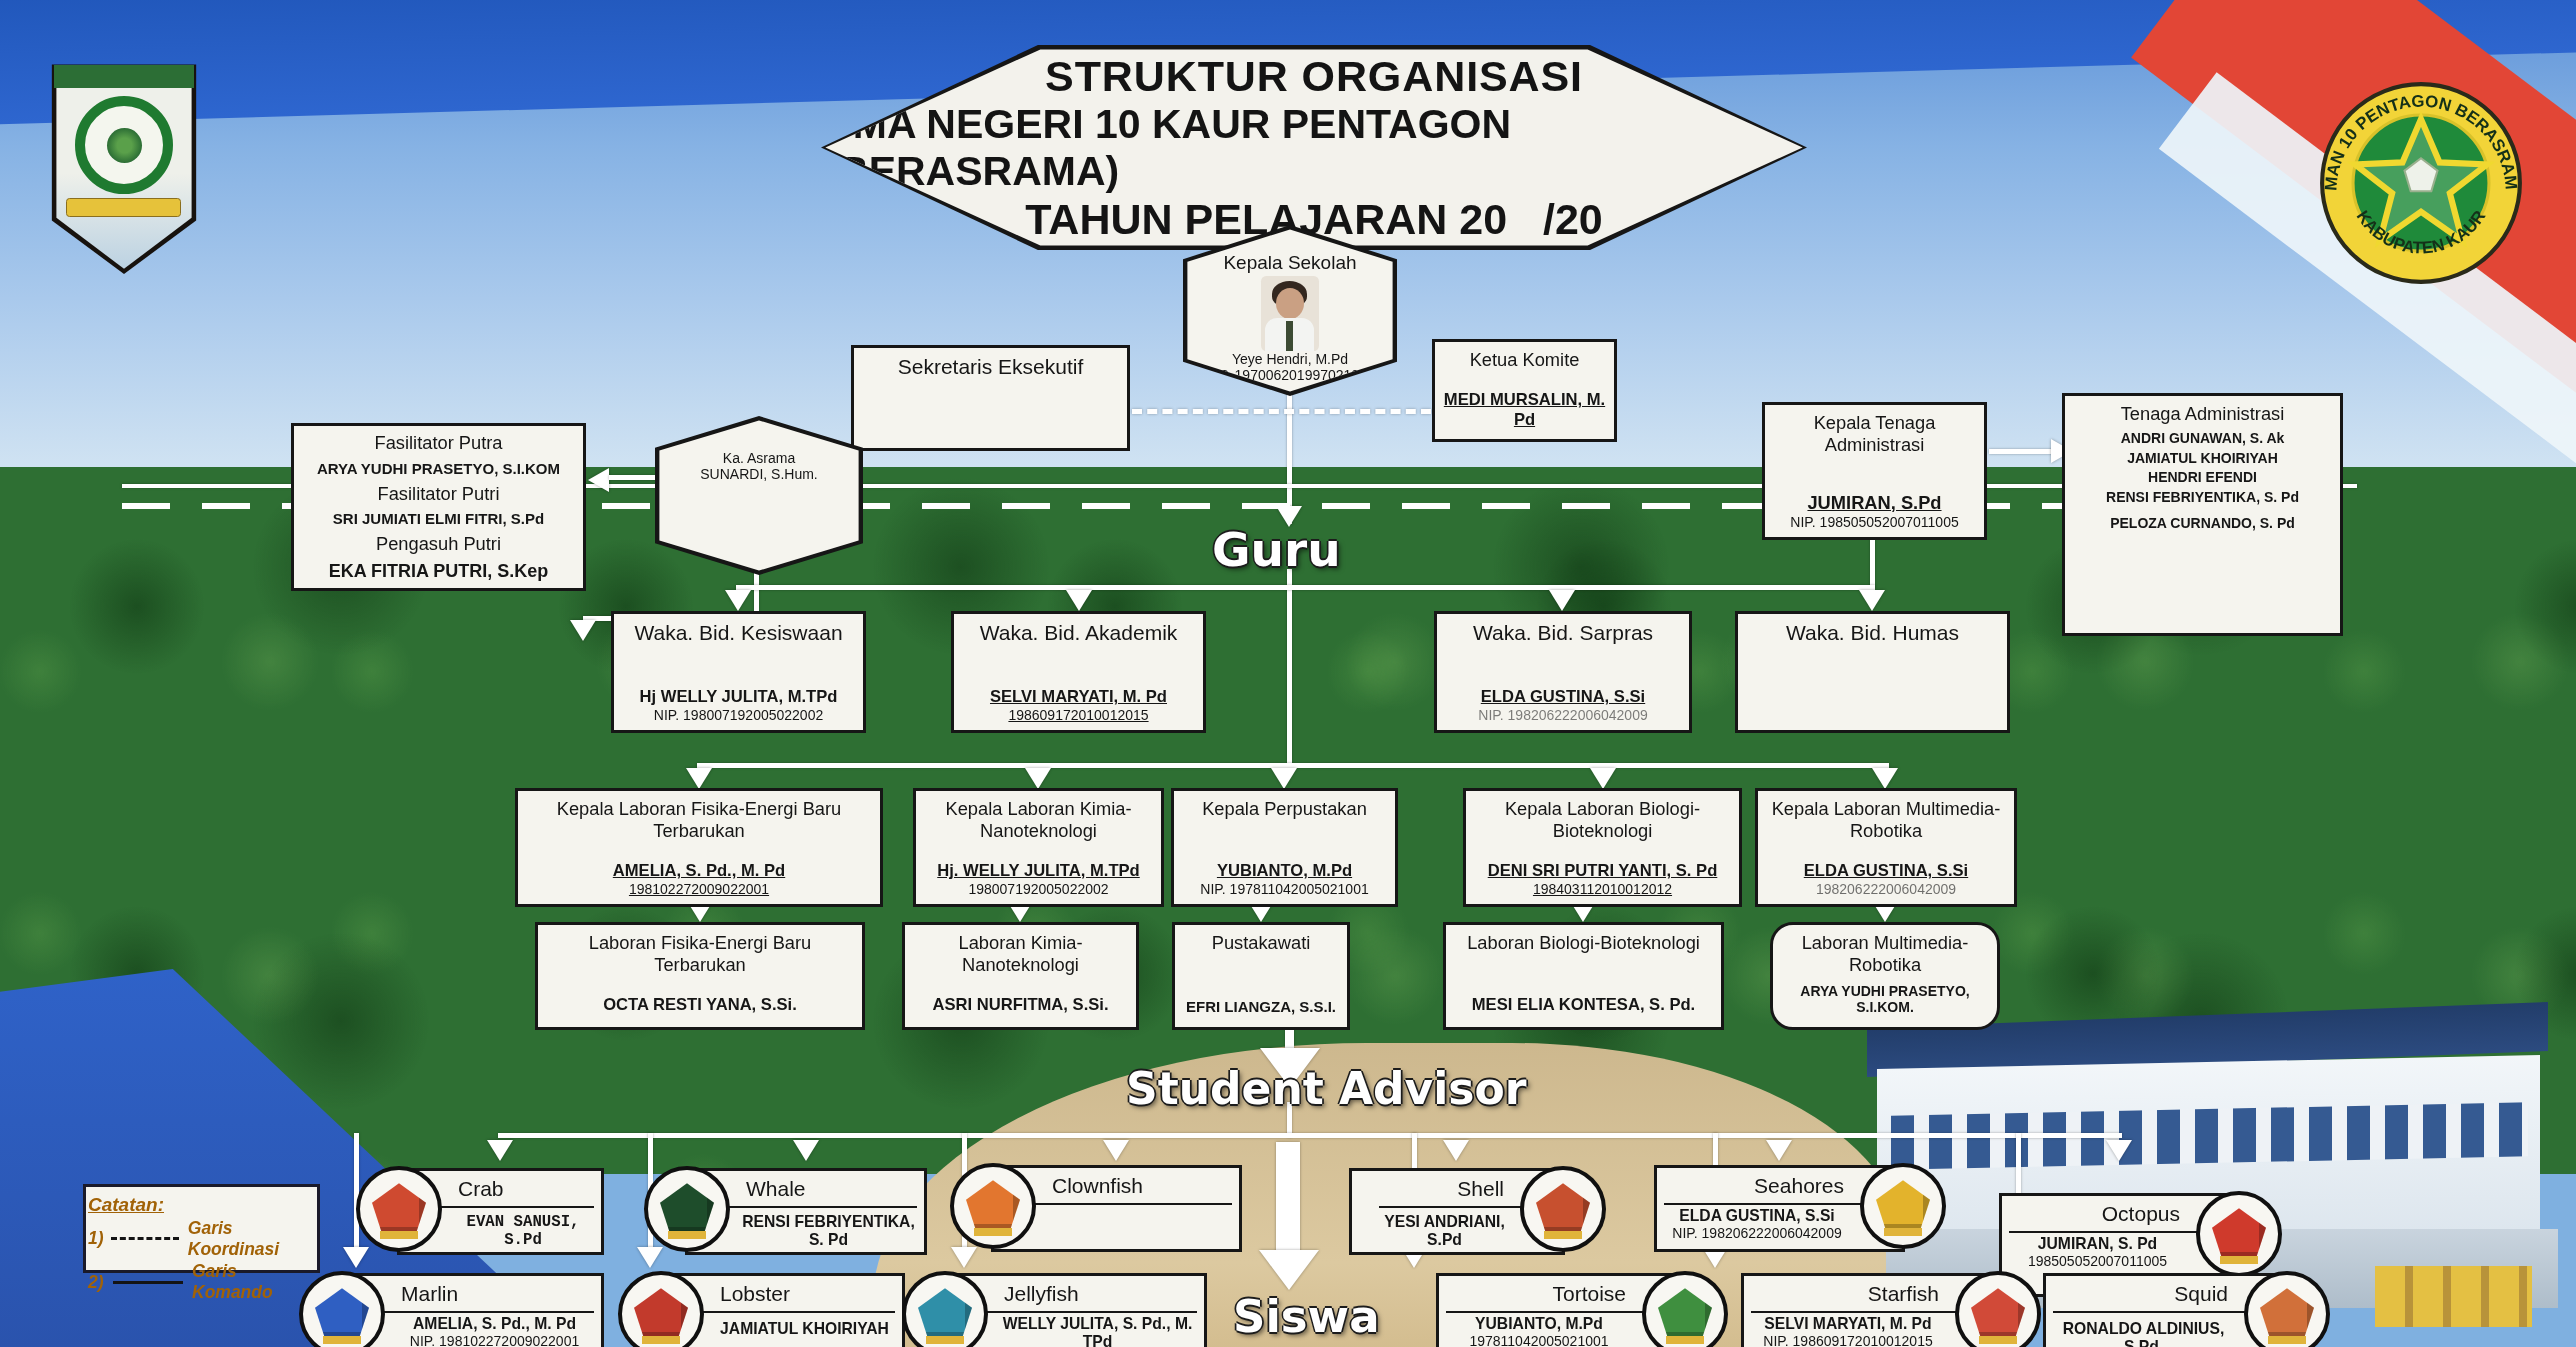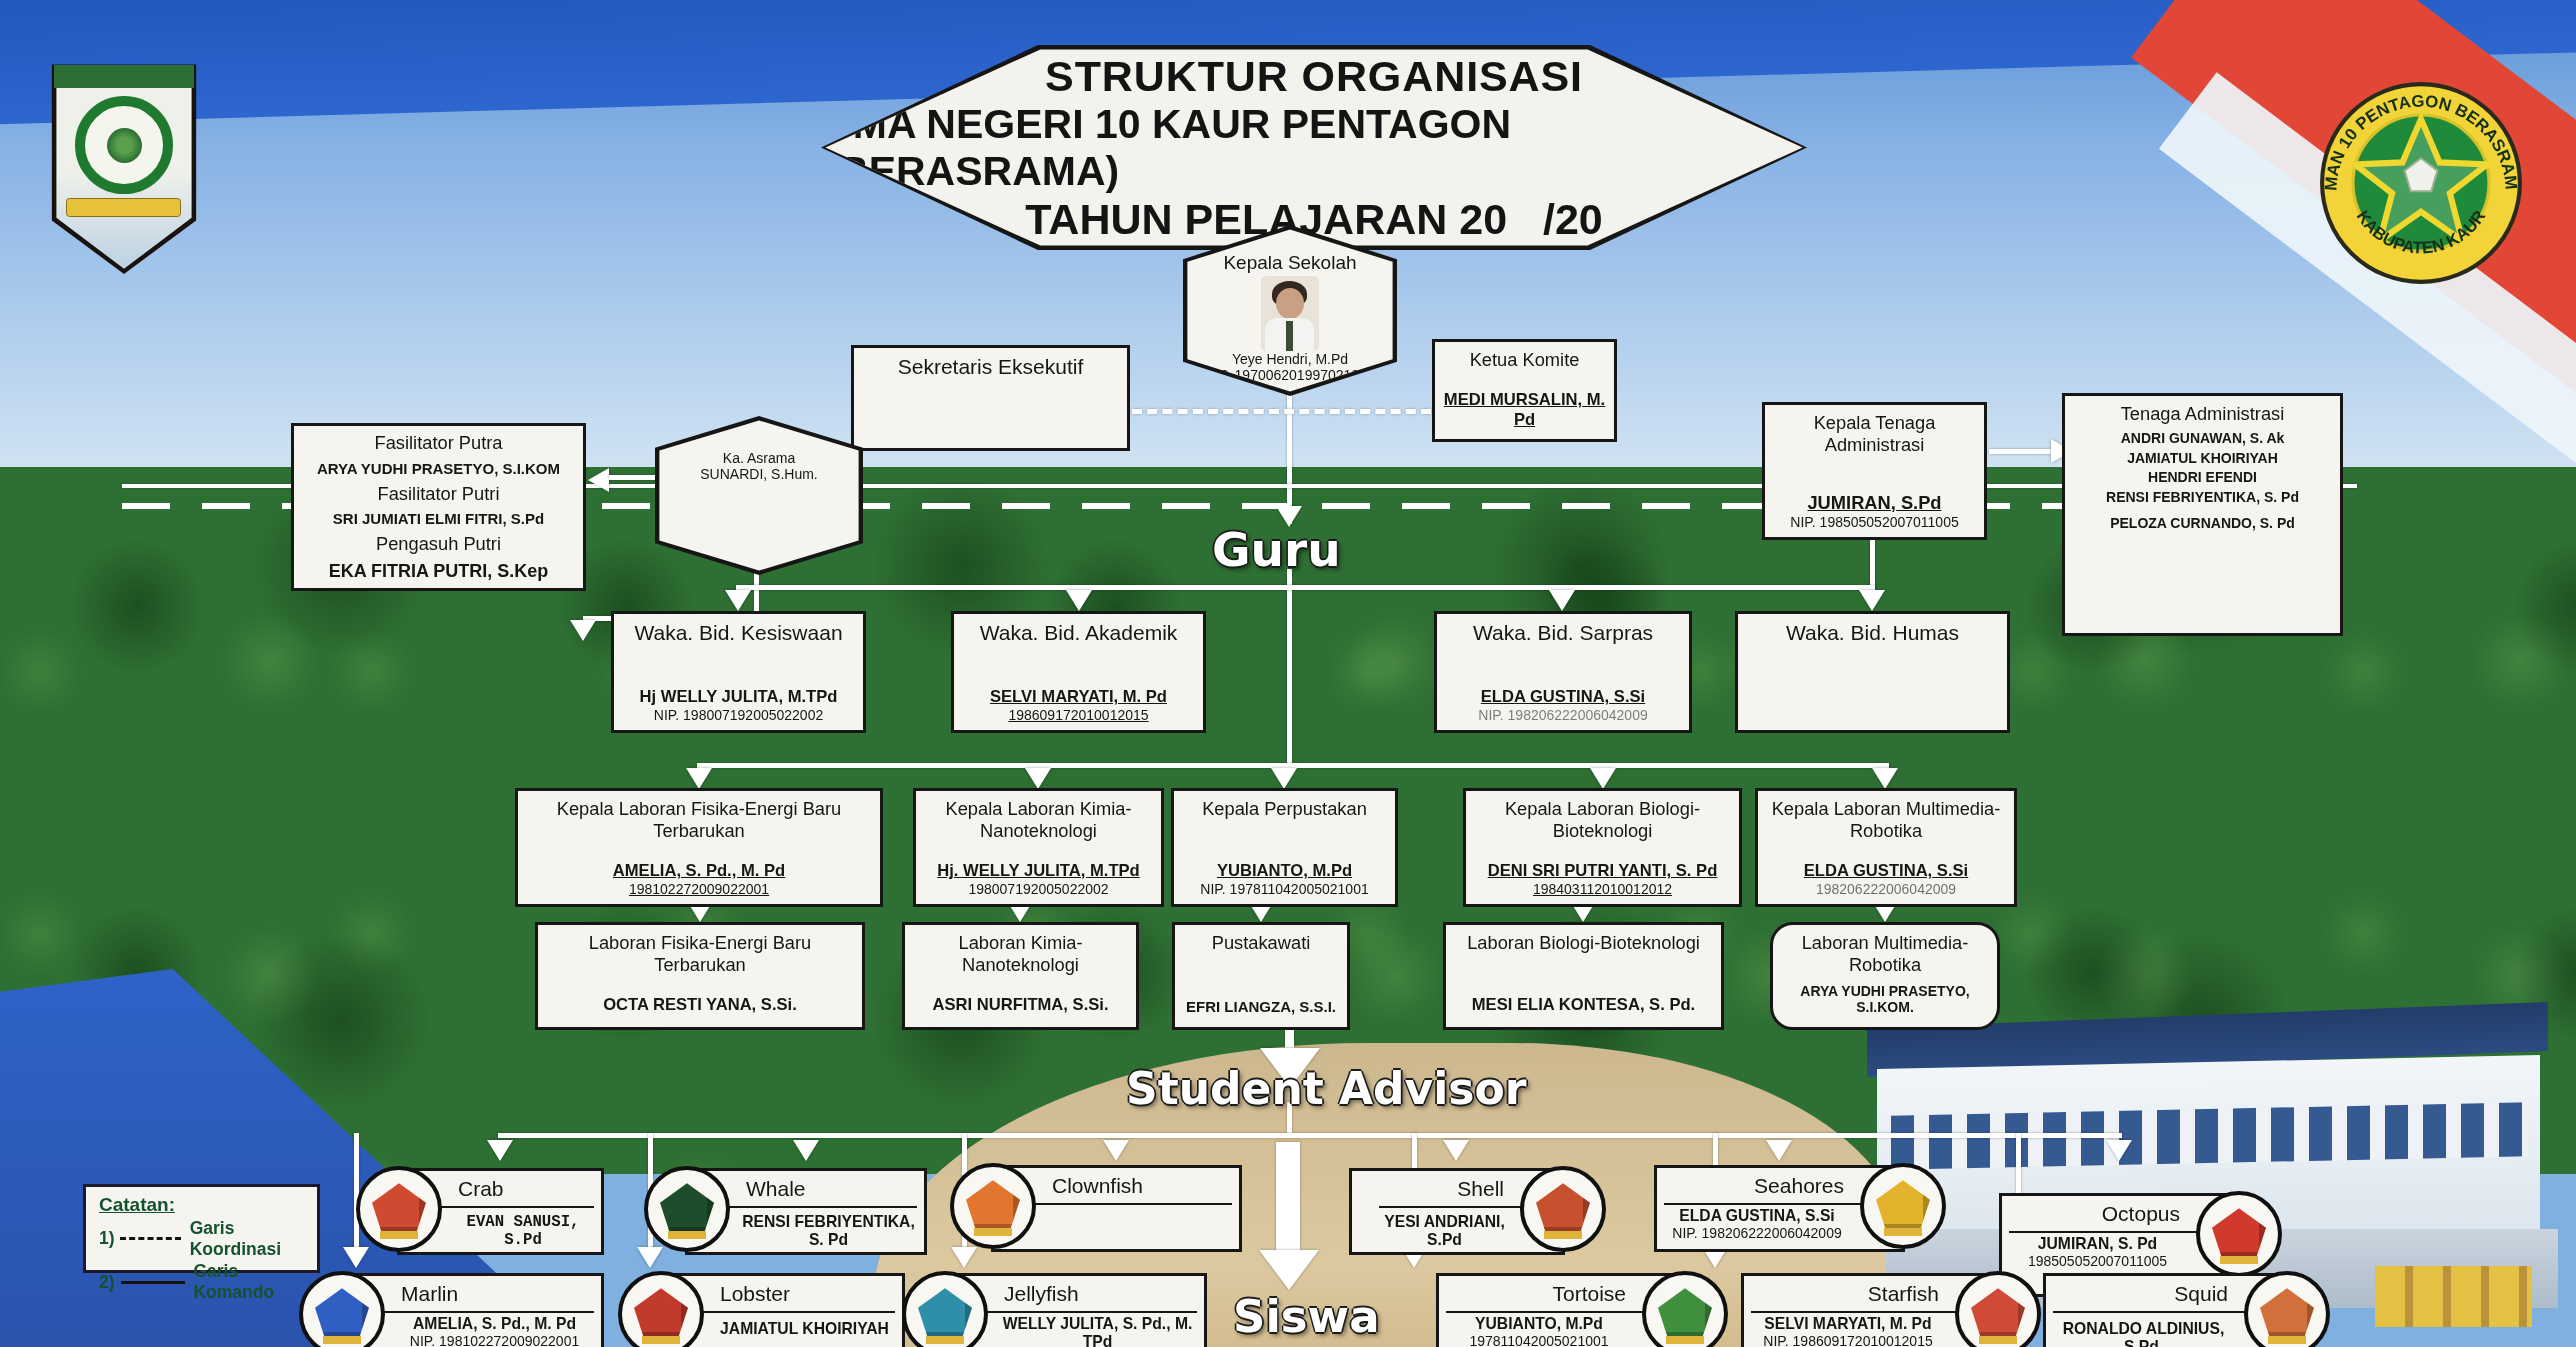--- a/index.html
+++ b/index.html
@@ -117,21 +117,21 @@
   .hbox .hnip { font-size:14px; text-align:center; }
   .badge { position:absolute; top:-5.2px; width:86px; height:86px; border-radius:50%;
            background:#f8f7f2; border:4.4px solid #101010; display:flex; align-items:center; justify-content:center; z-index:2; }
   .badge.L { left:-44px; } .badge.R { right:-44px; }
   .pent { width:54px; height:51px; clip-path:polygon(50% 0,100% 38%,81% 100%,19% 100%,0 38%);
           box-shadow:inset -7px -7px 0 rgba(0,0,0,.25); }
   .pbase { position:absolute; bottom:8.7px; width:38px; height:7.9px; background:#e0b43a; }
 
   
   .catatan { position:absolute; left:83px; top:1184px; width:237px; height:89px; background:#f5f4ee;
-             border:3.5px solid #1a1a2a; color:#14532d; padding:7px 13px; z-index:50; }
+             border:3.5px solid #1a1a2a; color:#a16207; padding:7px 2px; z-index:50;font-style:italic; }
   .catatan .ct { font-weight:bold; font-size:19px; text-decoration:underline; }
   .catatan .row { display:flex; align-items:center; font-size:17.5px; font-weight:bold; margin-top:1.7px; }
   .catatan .no { width:26px; }
   .catatan .dsh { width:75px; border-top:3.5px dashed #141414; margin-right:8.7px; }
   .catatan .sld { width:75px; border-top:3.5px solid  #141414; margin-right:8.7px; }
 </style>
 </head>
 <body>
 
 <div id="stage">

